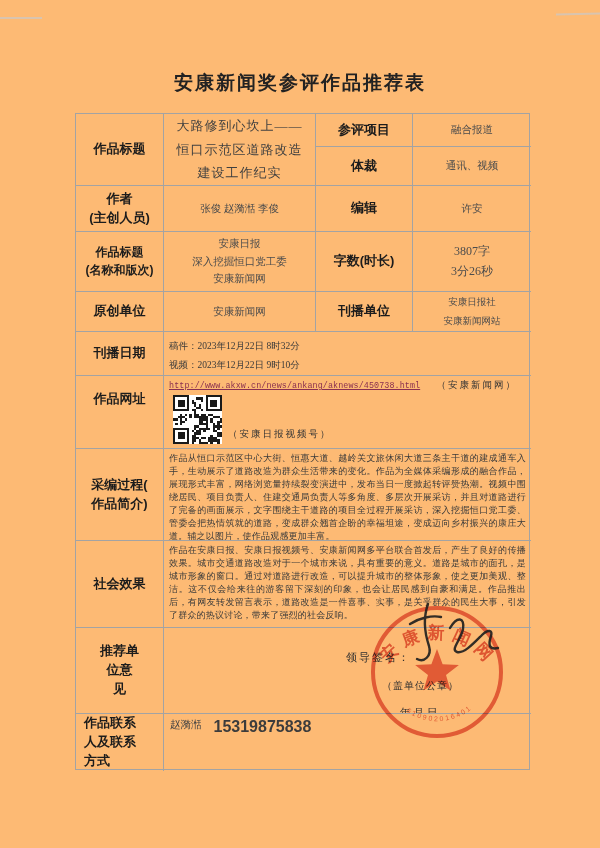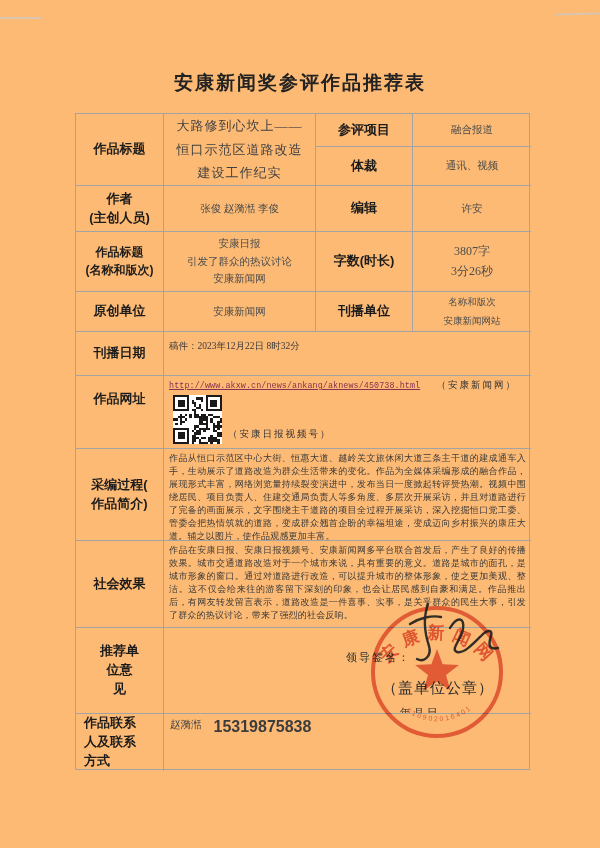--- a/index.html
+++ b/index.html
@@ -51,21 +51,21 @@
     display:block;padding:3px 5px 0 5px;font-size:9px;color:#3a3a3a;line-height:1.45;
     text-align:justify;letter-spacing:.2px;
   }
   .contact-val{justify-content:flex-start;align-items:flex-start;padding:4px 6px;}
   .contact-name{font-size:10.5px;color:#444;}
   .contact-phone{font-family:"Liberation Sans","DejaVu Sans",sans-serif;font-weight:bold;font-size:16px;color:#3c3c3c;margin-left:12px;}
   .contact-label{justify-content:flex-start;padding-left:8px;text-align:left;}
 
   .rec-cell{display:block;}
   .sign-label{position:absolute;left:182px;top:22px;font-size:11px;color:#2e2e2e;letter-spacing:2px;}
-  .seal-note{position:absolute;left:218px;top:51px;font-size:15px;color:#2e2e2e;letter-spacing:1px;}
+  .seal-note{position:absolute;left:218px;top:51px;font-size:10px;color:#2e2e2e;letter-spacing:1px;}
   .date-line{position:absolute;left:236px;top:78px;font-size:10.5px;color:#2e2e2e;letter-spacing:3px;}
 
   .seal{position:absolute;left:363px;top:598px;width:148px;height:148px;mix-blend-mode:multiply;opacity:.85;}
   .signature{position:absolute;left:398px;top:600px;width:112px;height:66px;}
   .qr-svg{shape-rendering:crispEdges;}
 </style>
 </head>
 <body>
 
 <div class="page">
@@ -86,36 +86,37 @@
 
     <div class="cell br bb label preline" style="grid-column:1;grid-row:3;">作者
 (主创人员)</div>
     <div class="cell br bb val" style="grid-column:2;grid-row:3;">张俊 赵漪湉 李俊</div>
     <div class="cell br bb label" style="grid-column:3;grid-row:3;">编辑</div>
     <div class="cell bb val" style="grid-column:4;grid-row:3;">许安</div>
 
     <div class="cell br bb label preline" style="grid-column:1;grid-row:4;font-size:12px;">作品标题
 (名称和版次)</div>
     <div class="cell br bb val preline" style="grid-column:2;grid-row:4;">安康日报
-引发了群众的热议讨论
+深入挖掘恒口党工委
 安康新闻网</div>
     <div class="cell br bb label" style="grid-column:3;grid-row:4;">字数(时长)</div>
     <div class="cell bb val num-val preline" style="grid-column:4;grid-row:4;">3807字
 3分26秒</div>
 
     <div class="cell br bb label" style="grid-column:1;grid-row:5;">原创单位</div>
     <div class="cell br bb val" style="grid-column:2;grid-row:5;">安康新闻网</div>
     <div class="cell br bb label" style="grid-column:3;grid-row:5;">刊播单位</div>
-    <div class="cell bb val preline" style="grid-column:4;grid-row:5;font-size:9.5px;line-height:2;">名称和版次
+    <div class="cell bb val preline" style="grid-column:4;grid-row:5;font-size:9.5px;line-height:2;">安康日报社
 安康新闻网站</div>
 
     <div class="cell br bb label" style="grid-column:1;grid-row:6;">刊播日期</div>
     <div class="cell bb span-val" style="grid-column:2/5;grid-row:6;">
       <div class="date-lines">
         <div>稿件：2023年12月22日  8时32分</div>
+        <div>视频：2023年12月22日  9时10分</div>
       </div>
     </div>
 
     <div class="cell br bb label" style="grid-column:1;grid-row:7;align-items:flex-start;padding-top:14px;">作品网址</div>
     <div class="cell bb url-cell" style="grid-column:2/5;grid-row:7;">
       <div class="url-line">
         <span class="url-link">http://www.akxw.cn/news/ankang/aknews/450738.html</span>
         <span class="url-note">（安康新闻网）</span>
       </div>
       <div class="qr-wrap">

